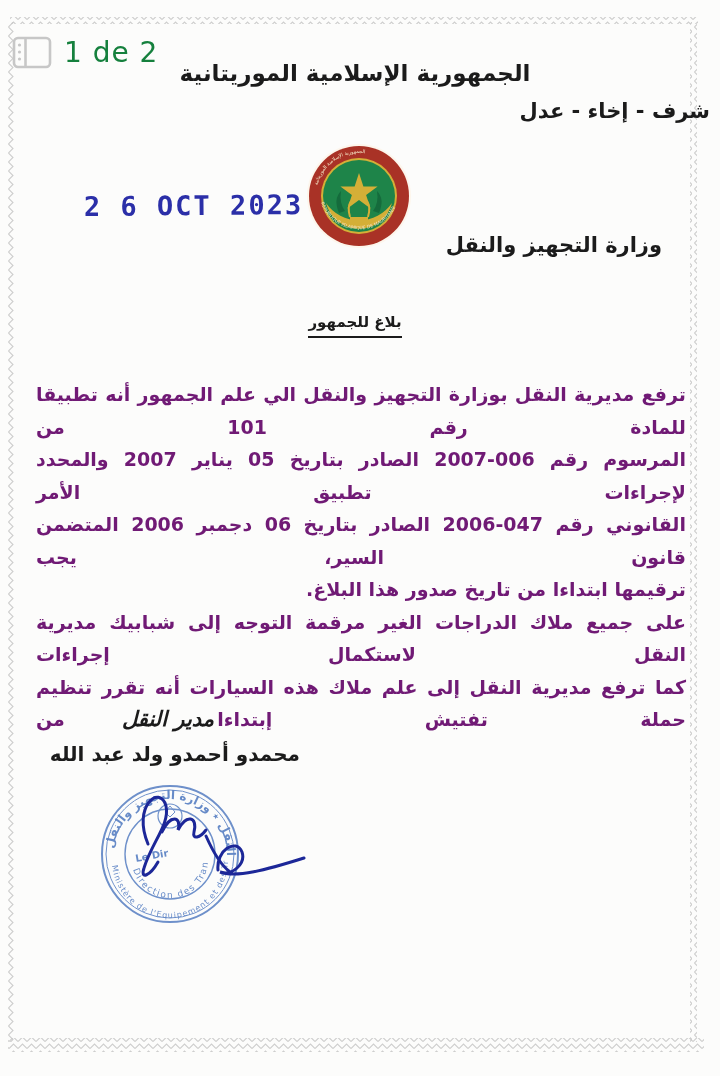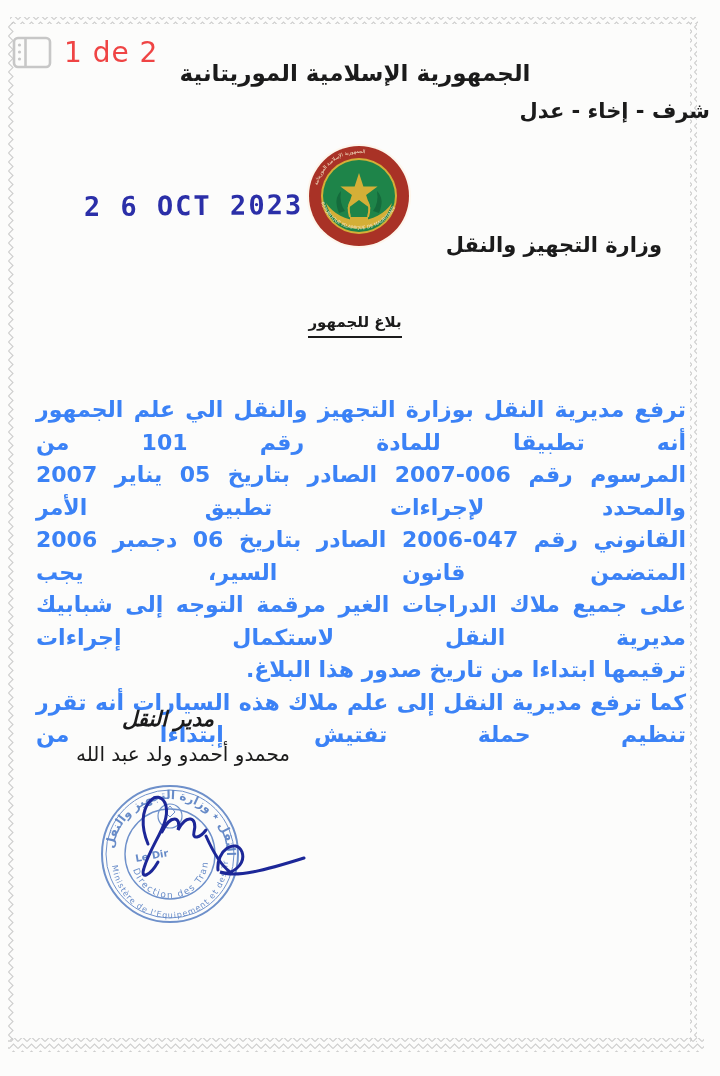--- a/index.html
+++ b/index.html
@@ -8,21 +8,21 @@
     position:relative; width:720px; height:1076px;
     background:#fcfcfb; overflow:hidden;
     font-family:"DejaVu Sans", sans-serif; color:#1b1b1b;
   }
   
   .viewer-bar {
     position:absolute; left:12px; top:36px;
     display:flex; align-items:center; gap:12px;
     color:#c7c7c7;
   }
-  .page-indicator { font-size:28px; letter-spacing:1px; color:#ef4444; }
+  .page-indicator { font-size:28px; letter-spacing:1px; color:#15803d; }
   
   .border-svg { position:absolute; left:0; top:0; }
   
   .h-republic {
     position:absolute; left:0; right:10px; top:60px;
     text-align:center; font-size:23px; font-weight:700;
     direction:rtl;
   }
   .h-motto {
     position:absolute; left:0; right:10px; top:99px;
@@ -43,34 +43,33 @@
   }
   
   .doc-title-wrap { position:absolute; left:0; right:10px; top:312px; text-align:center; }
   .doc-title {
     display:inline-block; font-size:15px; font-weight:700;
     border-bottom:2px solid #1b1b1b; padding-bottom:5px; direction:rtl;
   }
   
   .body-block {
     position:absolute; left:36px; top:378px; width:650px;
-    direction:rtl; font-size:22px; font-weight:700; line-height:32.5px;
-    color:#3b82f6;
-    margin-top:16px;
+    direction:rtl; font-size:19px; font-weight:700; line-height:32.5px;
+    color:#701a75;
   }
   .bline { text-align:justify; text-align-last:justify; white-space:normal; }
   .bline.lastline { text-align-last:right; }
   
   .sig-role {
     position:absolute; left:88px; top:707px; width:160px;
     text-align:center; font-size:21px; font-weight:700; direction:rtl;font-style:italic;
   }
   .sig-name {
-    position:absolute; left:58px; top:742px; width:250px;
-    text-align:center; font-size:20px; font-weight:400; direction:rtl;
+    position:absolute; left:50px; top:742px; width:250px;
+    text-align:center; font-size:20px; font-weight:700; direction:rtl;
     white-space:nowrap;
   }
   .stamp-svg { position:absolute; left:66px; top:770px; }
 </style>
 </head>
 <body>
 
 <div class="page">
 
   <svg class="border-svg" width="720" height="1076" aria-hidden="true">
@@ -134,22 +133,22 @@
 
   <div class="doc-title-wrap">
     <span class="doc-title">بلاغ للجمهور</span>
   </div>
 
   <div class="body-block">
     <div>
       <div class="bline">ترفع مديرية النقل بوزارة التجهيز والنقل الي علم الجمهور أنه تطبيقا للمادة رقم 101 من</div>
       <div class="bline">المرسوم رقم 006-2007 الصادر بتاريخ 05 يناير 2007 والمحدد لإجراءات تطبيق الأمر</div>
       <div class="bline">القانوني رقم 047-2006 الصادر بتاريخ 06 دجمبر 2006 المتضمن قانون السير، يجب</div>
+      <div class="bline lastline">ترقيمها ابتداءا من تاريخ صدور هذا البلاغ.</div>
       <div class="bline">على جميع ملاك الدراجات الغير مرقمة التوجه إلى شبابيك مديرية النقل لاستكمال إجراءات</div>
-      <div class="bline lastline">ترقيمها ابتداءا من تاريخ صدور هذا البلاغ.</div>
     </div>
     <div>
       <div class="bline">كما ترفع مديرية النقل إلى علم ملاك هذه السيارات أنه تقرر تنظيم حملة تفتيش إبتداءا من</div>
     </div>
   </div>
 
   <div class="sig-role">مدير النقل</div>
   <div class="sig-name">محمدو أحمدو ولد عبد الله</div>
 
   <svg class="stamp-svg" width="260" height="170" viewBox="0 0 260 170">

